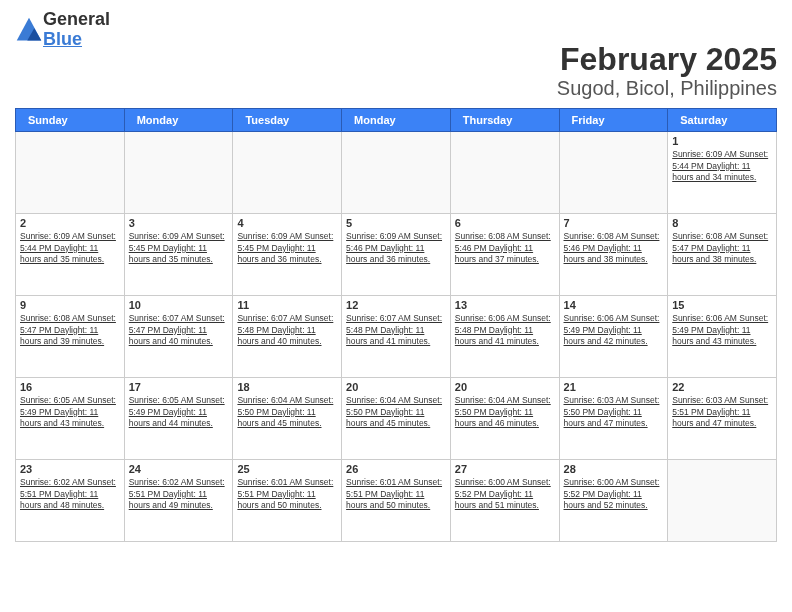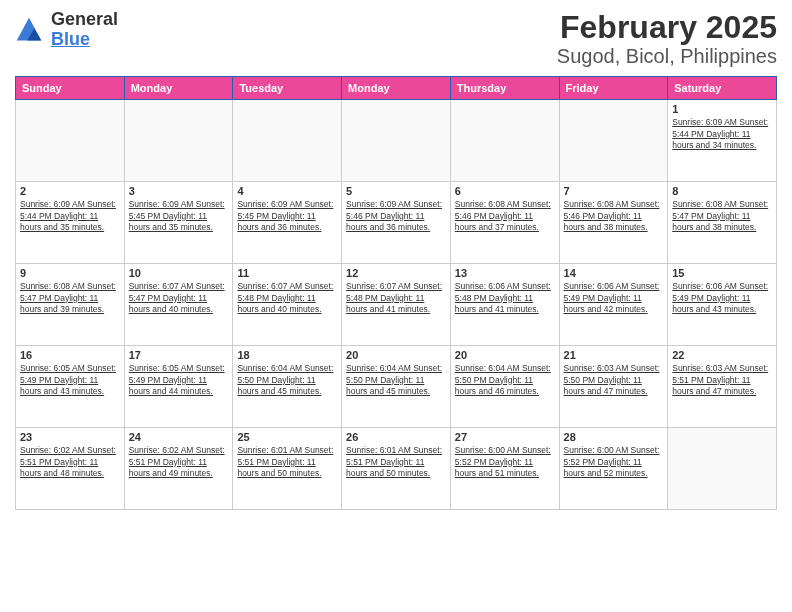--- a/index.html
+++ b/index.html
@@ -17,57 +17,58 @@
     }
     .header {
       display: flex;
       justify-content: space-between;
       align-items: flex-start;
       margin-bottom: 8px;
     }
     .logo {
       display: flex;
       align-items: center;
-      gap: 8px;
+      gap: 0;
     }
     .logo-text {
       font-size: 18px;
       font-weight: bold;
       line-height: 1.1;
     }
     .logo-general { color: #333; }
     .logo-blue { color: #3a7bd5; text-decoration: underline; }
     .logo-icon {
       width: 28px;
       height: 28px;
     }
     .title-block {
       text-align: right;
     }
     .month-title {
       font-size: 32px;
       font-weight: bold;
       color: #333;
       line-height: 1.1;
+      margin-top: 32px;
     }
     .subtitle {
       font-size: 20px;
       color: #555;
     }
     .calendar {
       width: 100%;
       border-collapse: collapse;
       border: 1px solid #ccc;
     }
     .calendar th {
-      background: #ec4899;
+      background: #3b82f6;
       color: #fff;
       font-size: 11px;
       font-weight: bold;
-      padding: 5px 6px;
+      padding: 5px 12px;
       text-align: left;
       border: 1px solid #2a5bb5;
     }
     .calendar td {
       width: calc(100% / 7);
       vertical-align: top;
       border: 1px solid #ccc;
       padding: 3px 4px;
       font-size: 9px;
       color: #333;

